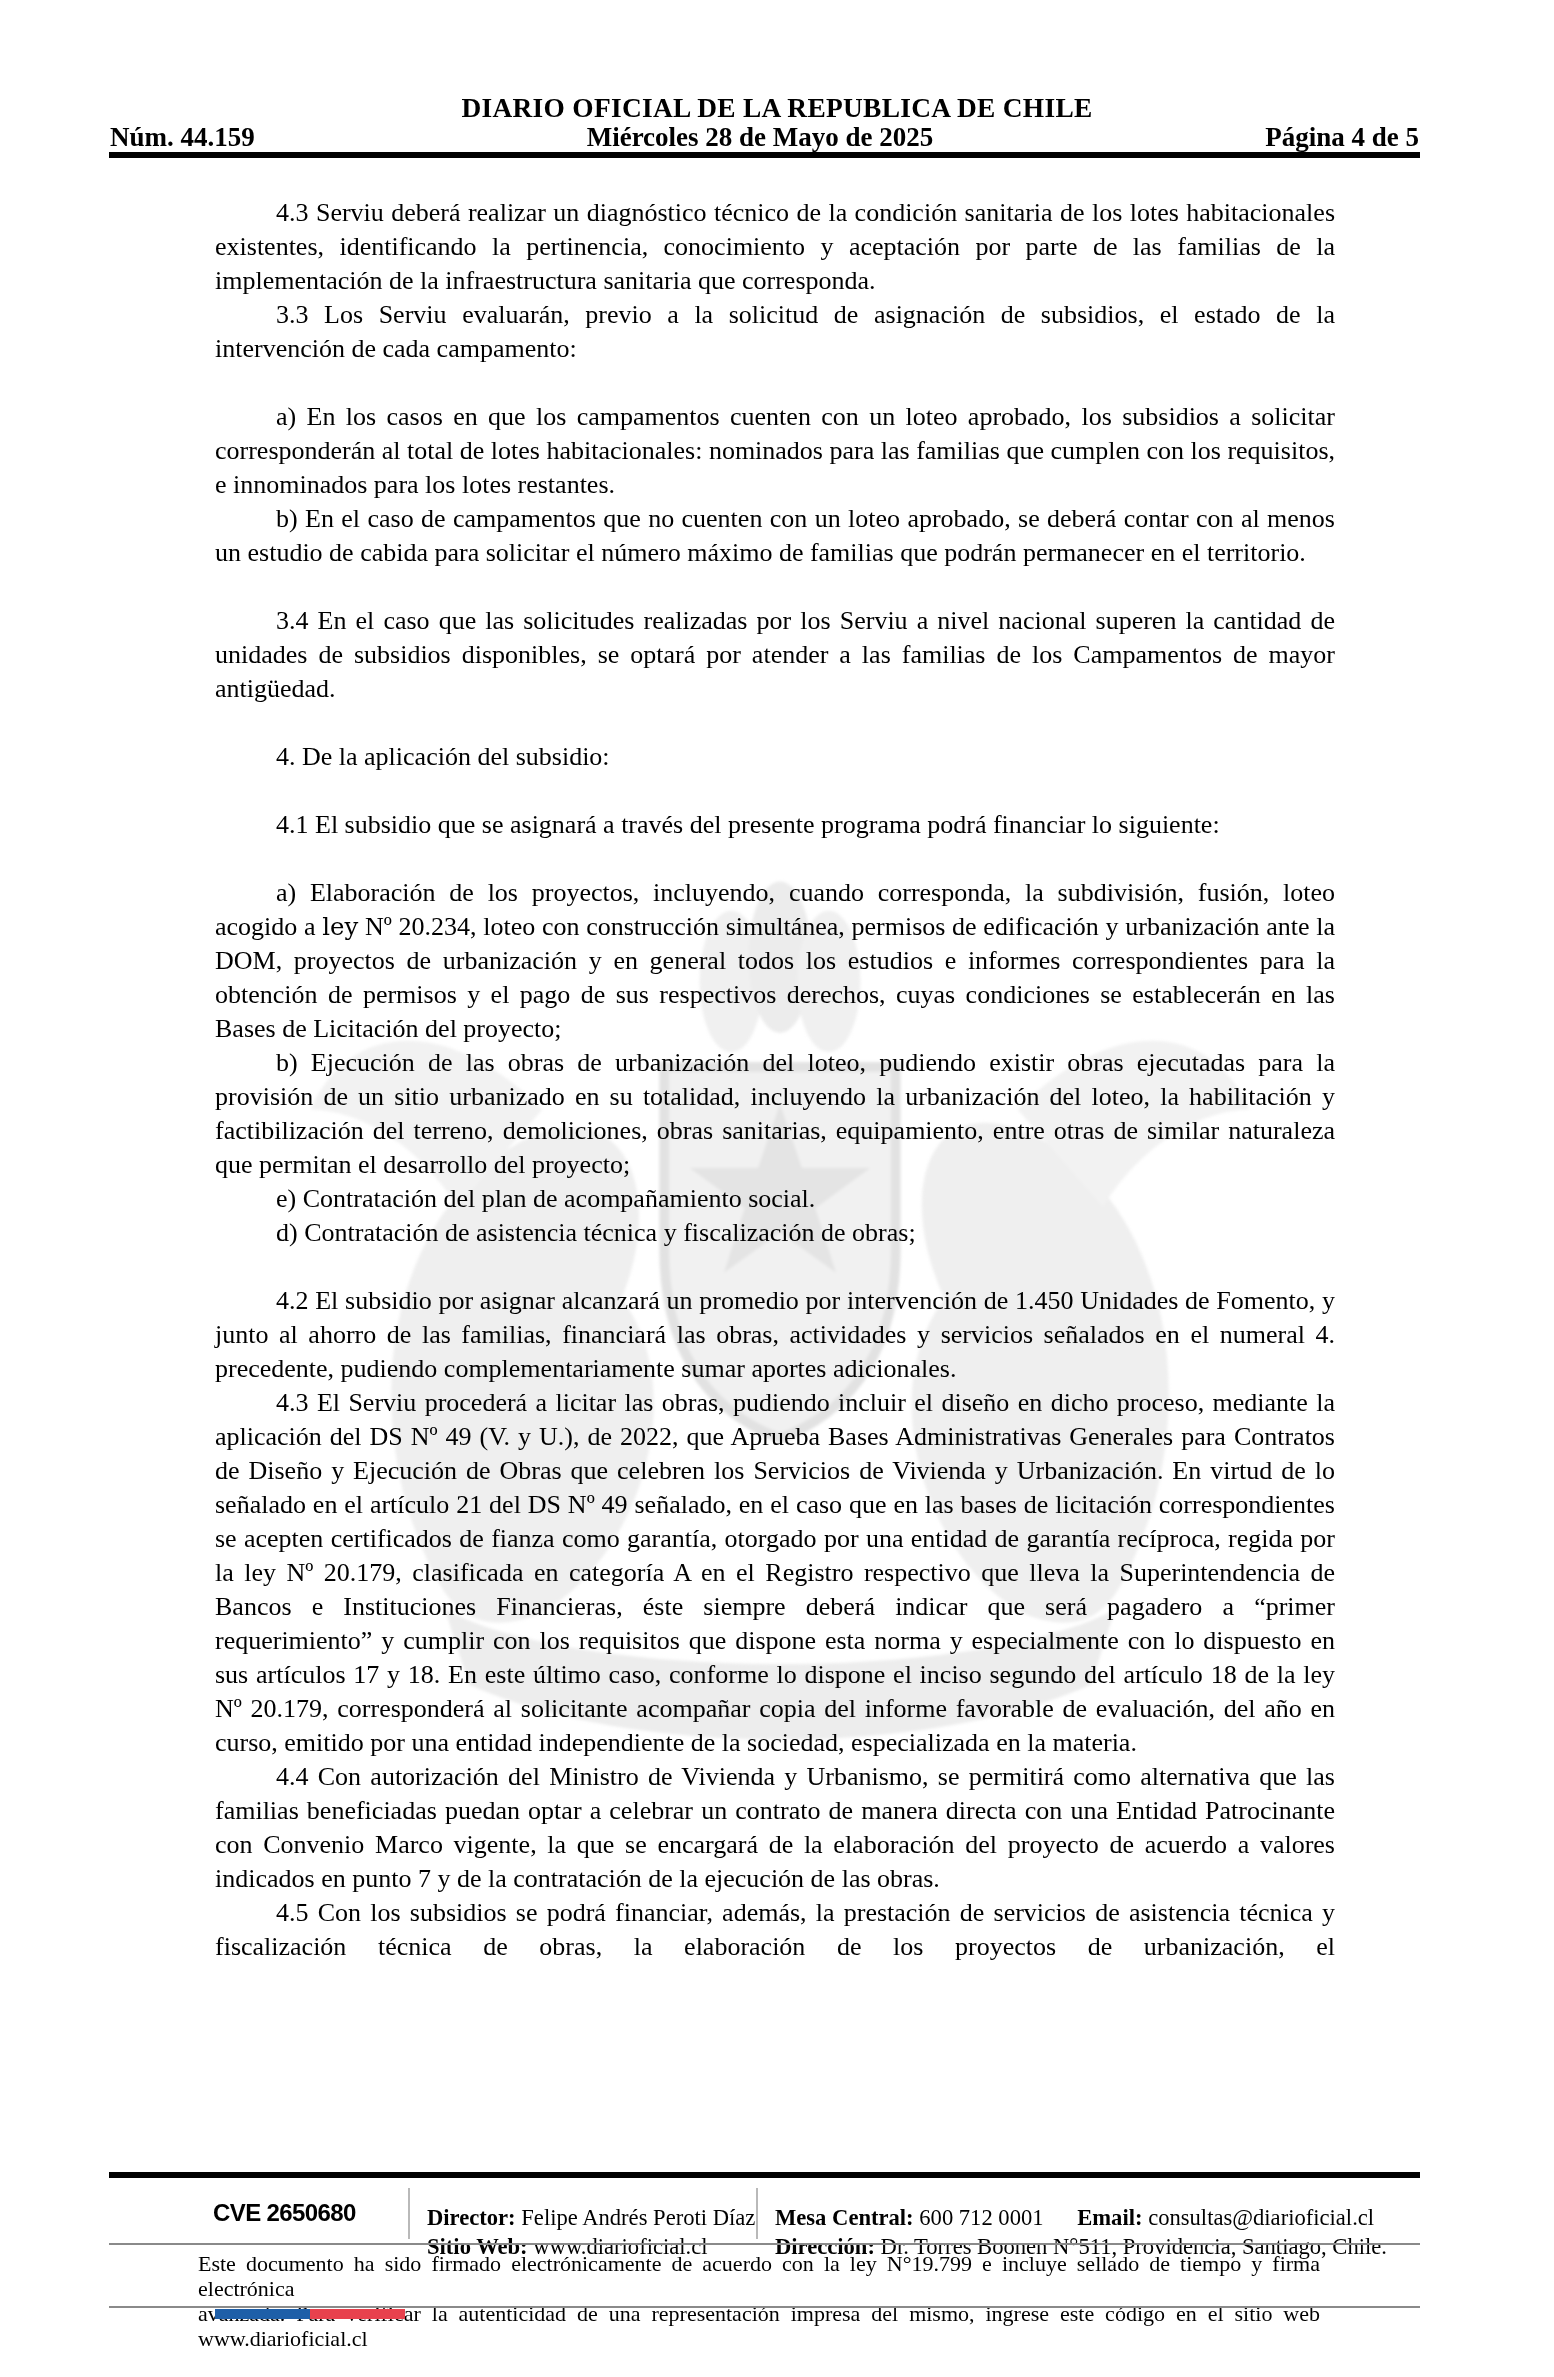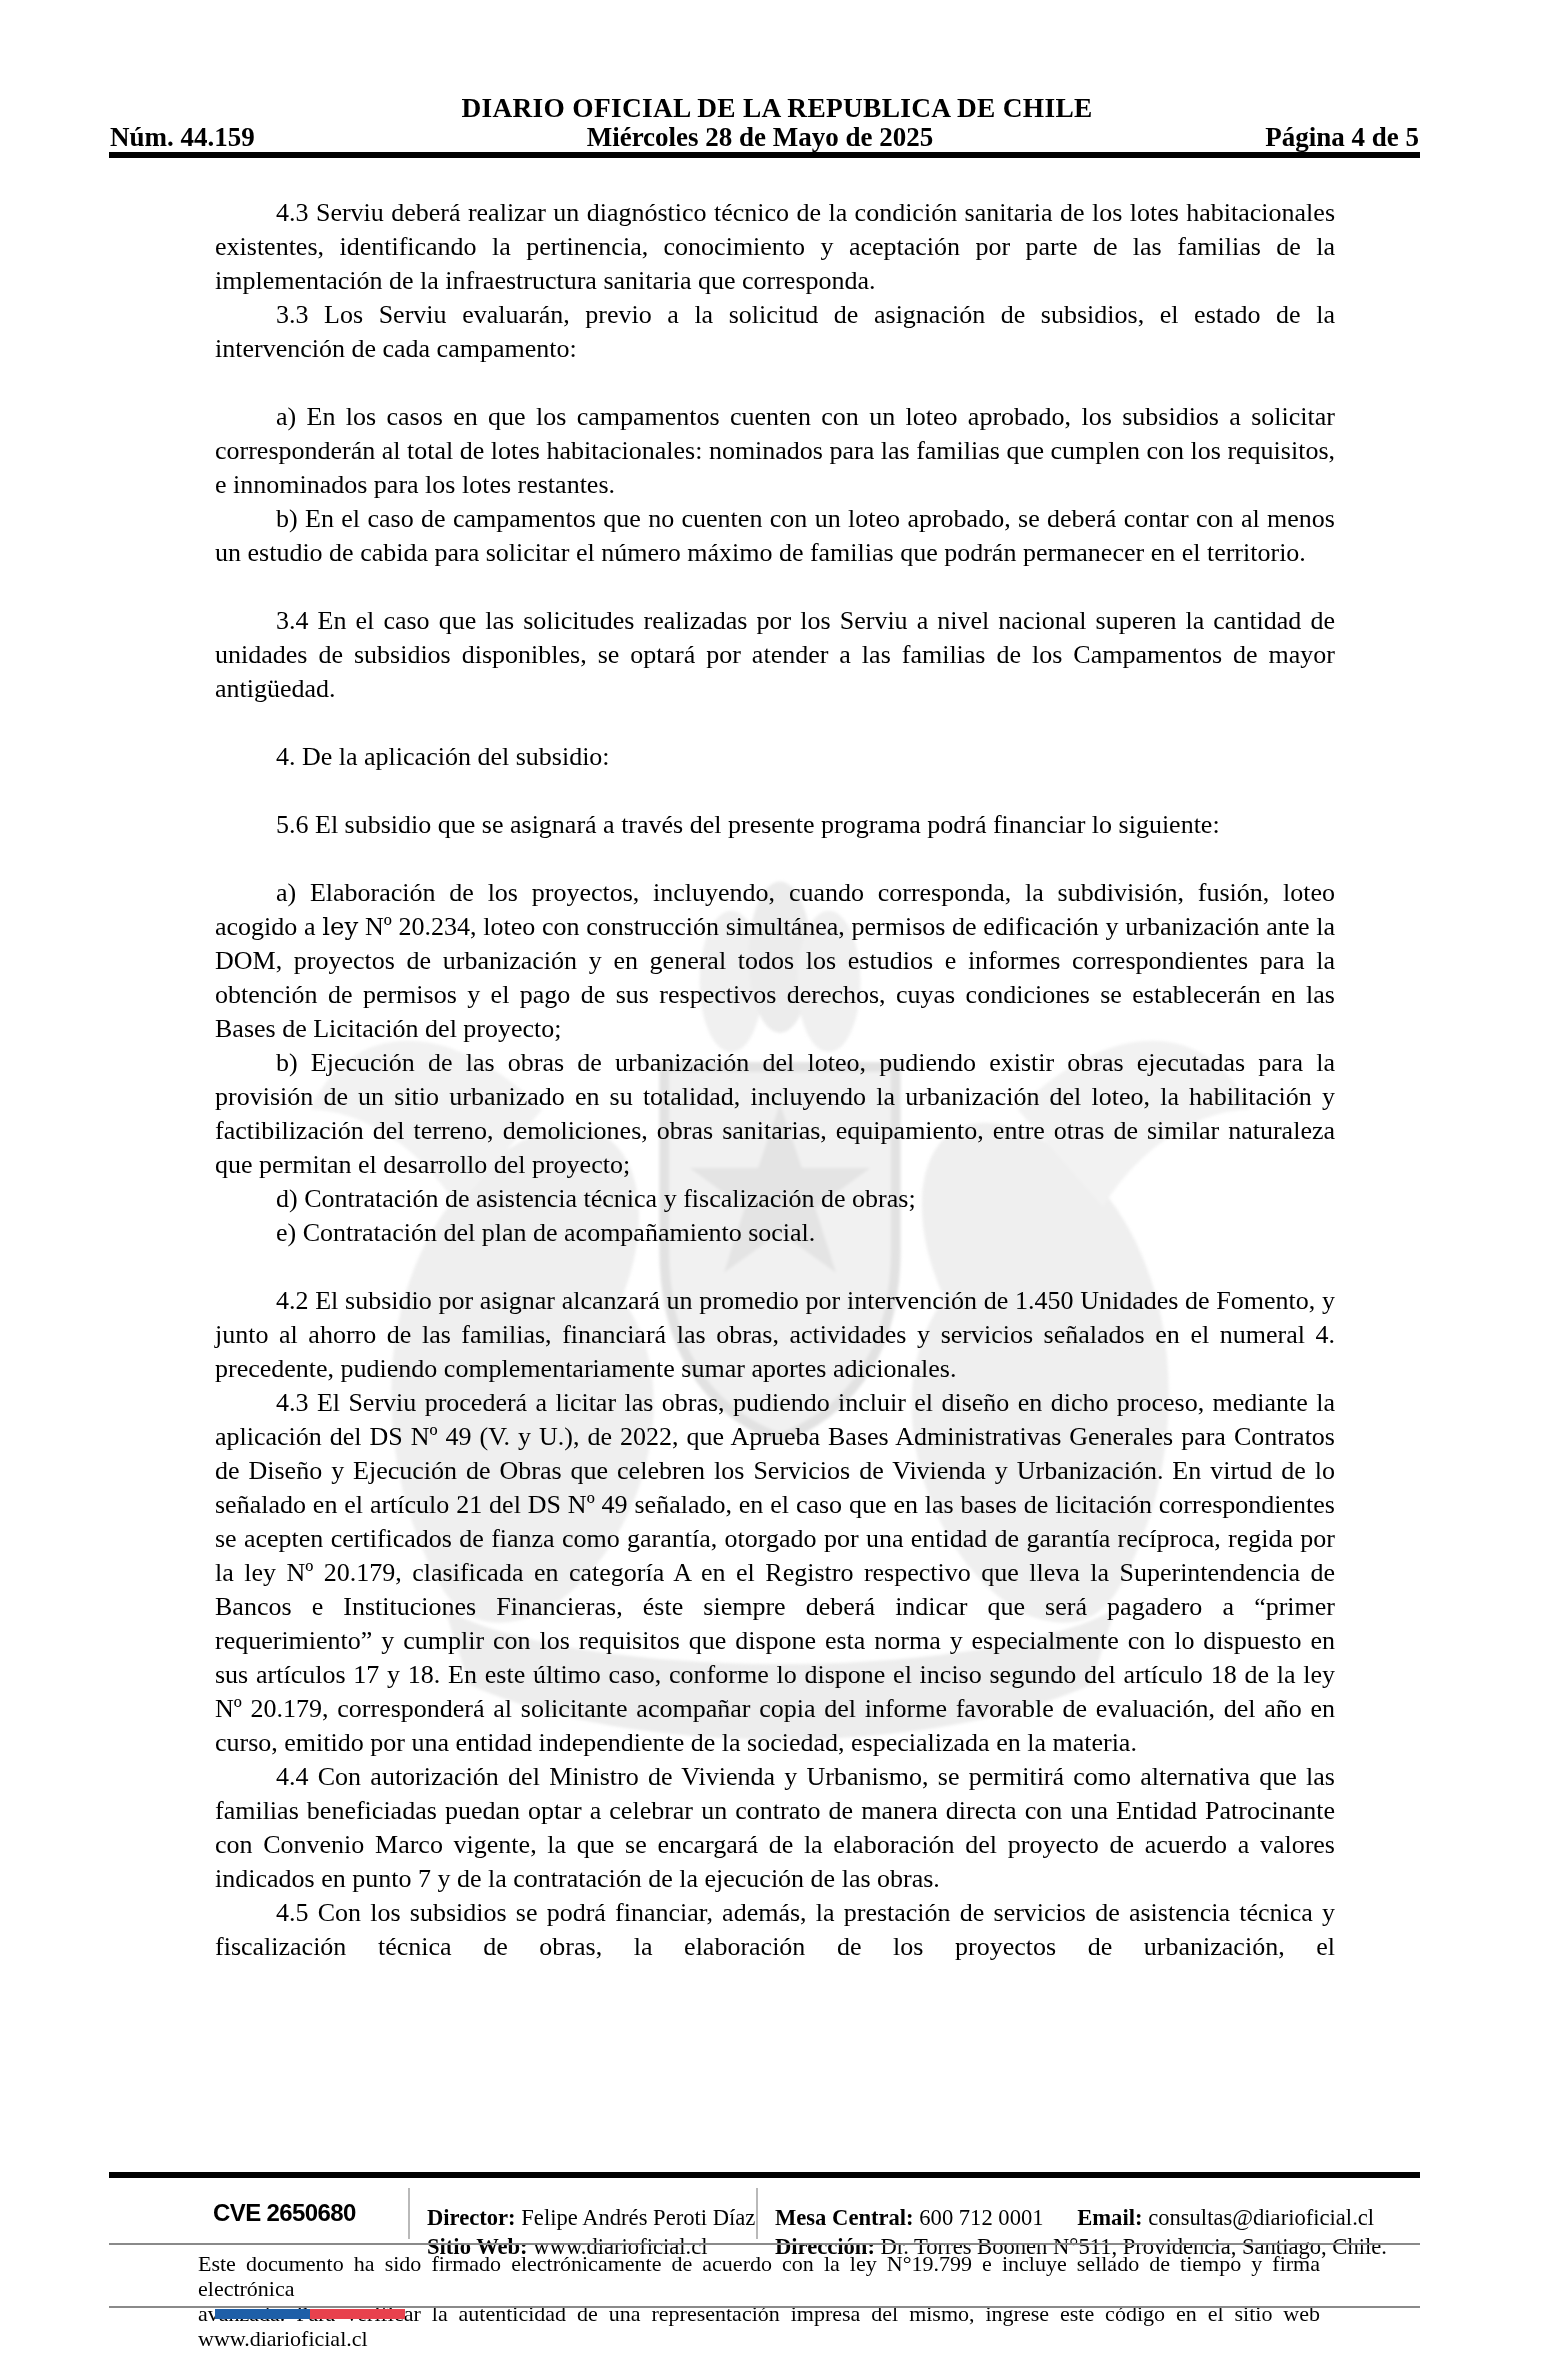--- a/index.html
+++ b/index.html
@@ -151,25 +151,25 @@
   </div>
   <div class="rule-black rule-header"></div>
 
   <main class="doc-body" id="paragraphs">
       <p>4.3 Serviu deberá realizar un diagnóstico técnico de la condición sanitaria de los lotes habitacionales existentes, identificando la pertinencia, conocimiento y aceptación por parte de las familias de la implementación de la infraestructura sanitaria que corresponda.</p>
       <p>3.3 Los Serviu evaluarán, previo a la solicitud de asignación de subsidios, el estado de la intervención de cada campamento:</p>
       <p class="gap">a) En los casos en que los campamentos cuenten con un loteo aprobado, los subsidios a solicitar corresponderán al total de lotes habitacionales: nominados para las familias que cumplen con los requisitos, e innominados para los lotes restantes.</p>
       <p>b) En el caso de campamentos que no cuenten con un loteo aprobado, se deberá contar con al menos un estudio de cabida para solicitar el número máximo de familias que podrán permanecer en el territorio.</p>
       <p class="gap">3.4 En el caso que las solicitudes realizadas por los Serviu a nivel nacional superen la cantidad de unidades de subsidios disponibles, se optará por atender a las familias de los Campamentos de mayor antigüedad.</p>
       <p class="gap">4. De la aplicación del subsidio:</p>
-      <p class="gap">5.6 El subsidio que se asignará a través del presente programa podrá financiar lo siguiente:</p>
+      <p class="gap">4.1 El subsidio que se asignará a través del presente programa podrá financiar lo siguiente:</p>
       <p class="gap"><span>a) Elaboración de los proyectos, incluyendo, cuando corresponda, la subdivisión, fusión, loteo acogido a </span><span class="alt-font">ley</span><span> Nº 20.234, loteo con construcción simultánea, permisos de edificación y urbanización ante la DOM, proyectos de urbanización y en general todos los estudios e informes correspondientes para la obtención de permisos y el pago de sus respectivos derechos, cuyas condiciones se establecerán en las Bases de Licitación del proyecto;</span></p>
       <p>b) Ejecución de las obras de urbanización del loteo, pudiendo existir obras ejecutadas para la provisión de un sitio urbanizado en su totalidad, incluyendo la urbanización del loteo, la habilitación y factibilización del terreno, demoliciones, obras sanitarias, equipamiento, entre otras de similar naturaleza que permitan el desarrollo del proyecto;</p>
+      <p>e) Contratación del plan de acompañamiento social.</p>
       <p>d) Contratación de asistencia técnica y fiscalización de obras;</p>
-      <p>e) Contratación del plan de acompañamiento social.</p>
       <p class="gap">4.2 El subsidio por asignar alcanzará un promedio por intervención de 1.450 Unidades de Fomento, y junto al ahorro de las familias, financiará las obras, actividades y servicios señalados en el numeral 4. precedente, pudiendo complementariamente sumar aportes adicionales.</p>
       <p>4.3 El Serviu procederá a licitar las obras, pudiendo incluir el diseño en dicho proceso, mediante la aplicación del DS Nº 49 (V. y U.), de 2022, que Aprueba Bases Administrativas Generales para Contratos de Diseño y Ejecución de Obras que celebren los Servicios de Vivienda y Urbanización. En virtud de lo señalado en el artículo 21 del DS Nº 49 señalado, en el caso que en las bases de licitación correspondientes se acepten certificados de fianza como garantía, otorgado por una entidad de garantía recíproca, regida por la ley Nº 20.179, clasificada en categoría A en el Registro respectivo que lleva la Superintendencia de Bancos e Instituciones Financieras, éste siempre deberá indicar que será pagadero a “primer requerimiento” y cumplir con los requisitos que dispone esta norma y especialmente con lo dispuesto en sus artículos 17 y 18. En este último caso, conforme lo dispone el inciso segundo del artículo 18 de la ley Nº 20.179, corresponderá al solicitante acompañar copia del informe favorable de evaluación, del año en curso, emitido por una entidad independiente de la sociedad, especializada en la materia.</p>
       <p>4.4 Con autorización del Ministro de Vivienda y Urbanismo, se permitirá como alternativa que las familias beneficiadas puedan optar a celebrar un contrato de manera directa con una Entidad Patrocinante con Convenio Marco vigente, la que se encargará de la elaboración del proyecto de acuerdo a valores indicados en punto 7 y de la contratación de la ejecución de las obras.</p>
       <p class="stretch">4.5 Con los subsidios se podrá financiar, además, la prestación de servicios de asistencia técnica y fiscalización técnica de obras, la elaboración de los proyectos de urbanización, el</p>
     </main>
 
   <div class="rule-black rule-footer-black"></div>
 
   <div class="cve-row">
     <div class="cve-code">CVE 2650680</div>

